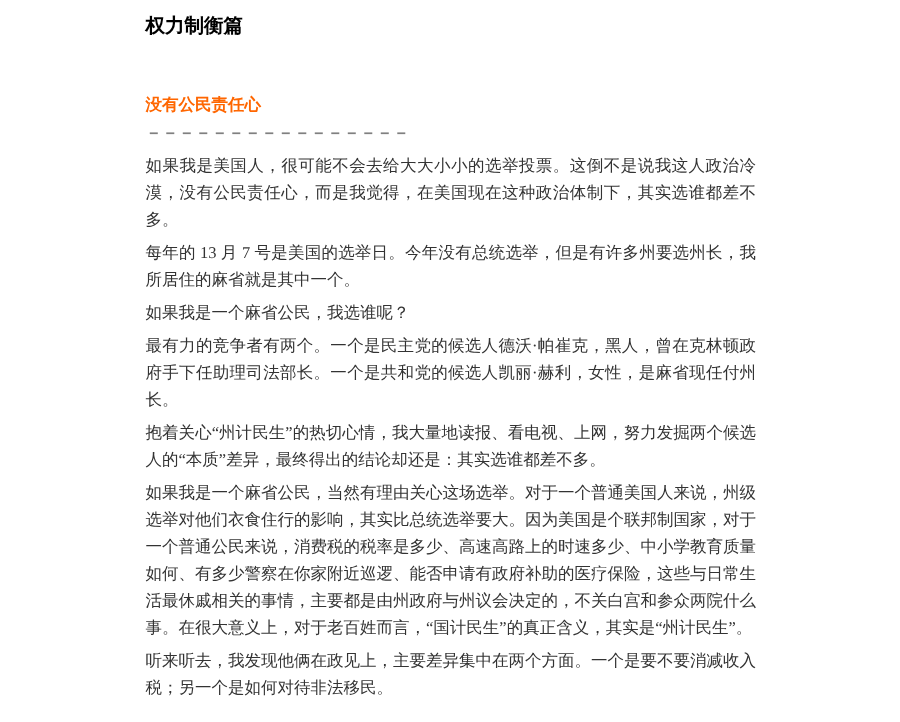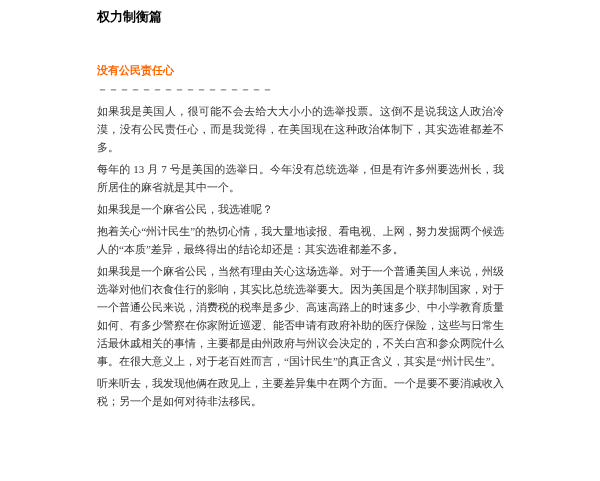--- a/index.html
+++ b/index.html
@@ -59,18 +59,19 @@
   <h1 class="doc-title">权力制衡篇</h1>
 
   <h2 class="section-heading">没有公民责任心</h2>
 
   <div class="divider">－－－－－－－－－－－－－－－－</div>
 
   <div class="body-text">
     <p>如果我是美国人，很可能不会去给大大小小的选举投票。这倒不是说我这人政治冷漠，没有公民责任心，而是我觉得，在美国现在这种政治体制下，其实选谁都差不多。</p>
     <p>每年的 13 月 7 号是美国的选举日。今年没有总统选举，但是有许多州要选州长，我所居住的麻省就是其中一个。</p>
     <p>如果我是一个麻省公民，我选谁呢？</p>
+    <p>最有力的竞争者有两个。一个是民主党的候选人德沃·帕崔克，黑人，曾在克林顿政府手下任助理司法部长。一个是共和党的候选人凯丽·赫利，女性，是麻省现任付州长。</p>
     <p>抱着关心“州计民生”的热切心情，我大量地读报、看电视、上网，努力发掘两个候选人的“本质”差异，最终得出的结论却还是：其实选谁都差不多。</p>
     <p>如果我是一个麻省公民，当然有理由关心这场选举。对于一个普通美国人来说，州级选举对他们衣食住行的影响，其实比总统选举要大。因为美国是个联邦制国家，对于一个普通公民来说，消费税的税率是多少、高速高路上的时速多少、中小学教育质量如何、有多少警察在你家附近巡逻、能否申请有政府补助的医疗保险，这些与日常生活最休戚相关的事情，主要都是由州政府与州议会决定的，不关白宫和参众两院什么事。在很大意义上，对于老百姓而言，“国计民生”的真正含义，其实是“州计民生”。</p>
     <p>听来听去，我发现他俩在政见上，主要差异集中在两个方面。一个是要不要消减收入税；另一个是如何对待非法移民。</p>
 
   </div>
 </div>
 
 </body></html>

